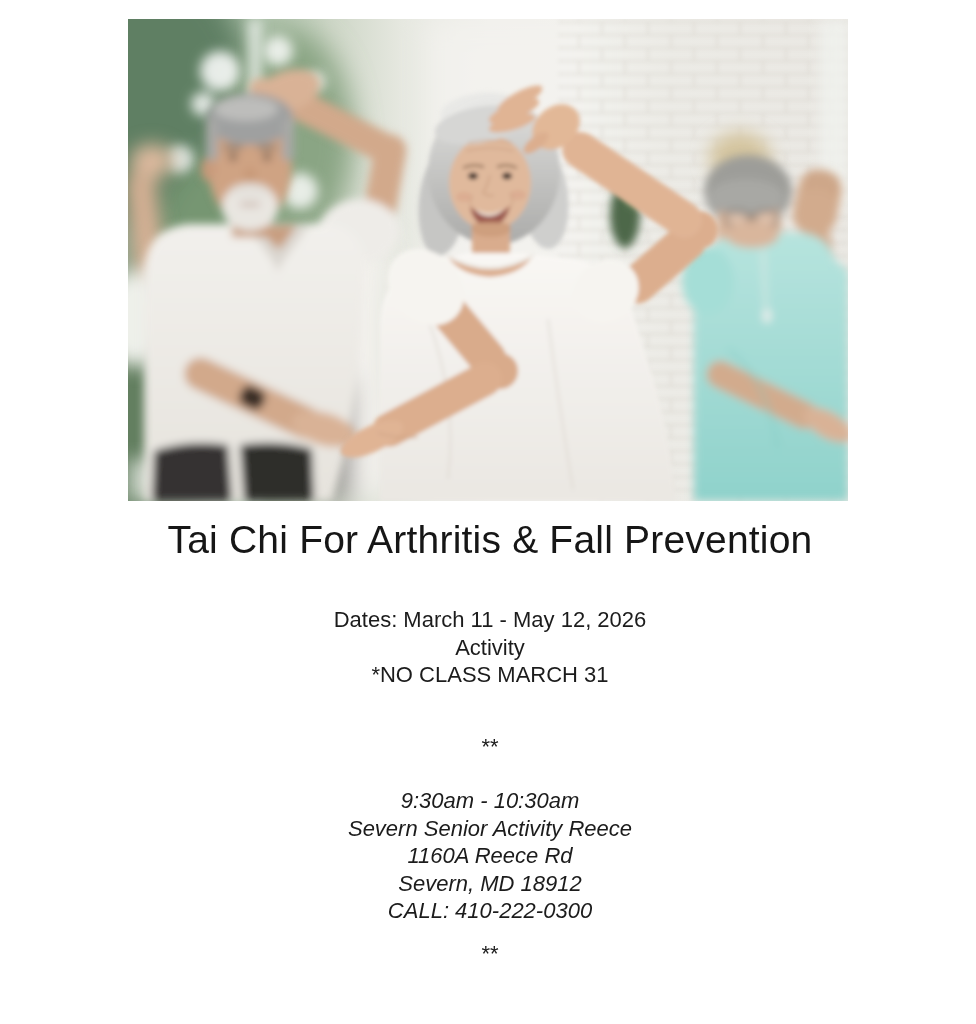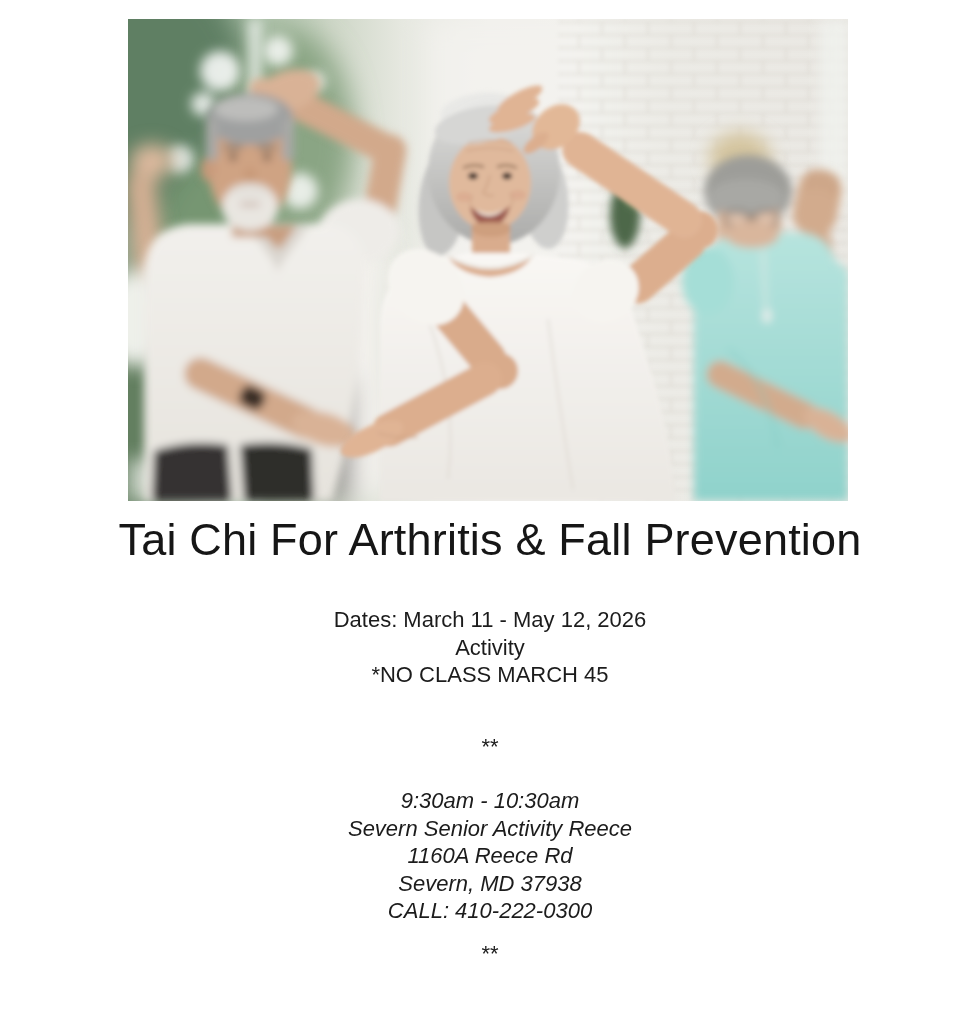--- a/index.html
+++ b/index.html
@@ -7,21 +7,21 @@
     position:relative;width:976px;height:1024px;background:#ffffff;overflow:hidden;
     font-family:"Liberation Sans","DejaVu Sans",sans-serif;color:#1a1a1a;
   }
   .photo{
     position:absolute;left:128px;top:19px;width:720px;height:482px;overflow:hidden;
     background:#e9e8e3;
   }
   .photo svg{display:block;width:720px;height:482px;}
   .title{
     position:absolute;top:519px;left:4px;width:972px;margin:0;
-    text-align:center;font-size:45px;font-weight:400;line-height:42px;
+    text-align:center;font-size:39px;font-weight:400;line-height:42px;
     color:#161616;letter-spacing:0.2px;
   }
   .block{position:absolute;left:4px;width:972px;text-align:center;}
   .block p{margin:0;font-size:22px;line-height:27.5px;color:#1c1c1c;}
   .b1{top:606px;}
   .b2{top:787px;font-style:italic;}
   .sep{position:absolute;left:4px;width:972px;text-align:center;margin:0;
        font-size:22px;line-height:22px;color:#1c1c1c;}
   .s1{top:736px;}
   .s2{top:943px;}
@@ -237,28 +237,28 @@
         <path d="M 250 414 Q 270 420 290 418" stroke="#c9a083" stroke-width="1.5" fill="none" opacity="0.7"></path>
       </g>
     </svg>
   </div>
 
   <h1 class="title">Tai Chi For Arthritis &amp; Fall Prevention</h1>
 
   <div class="block b1">
     <p>Dates: March 11 - May 12, 2026</p>
     <p>Activity</p>
-    <p>*NO CLASS MARCH 45</p>
+    <p>*NO CLASS MARCH 31</p>
   </div>
 
   <p class="sep s1">**</p>
 
   <div class="block b2">
     <p>9:30am - 10:30am</p>
     <p>Severn Senior Activity Reece</p>
     <p>1160A Reece Rd</p>
-    <p>Severn, MD 37938</p>
+    <p>Severn, MD 18912</p>
     <p>CALL: 410-222-0300</p>
   </div>
 
   <p class="sep s2">**</p>
 
 </div>
 
 </body></html>

